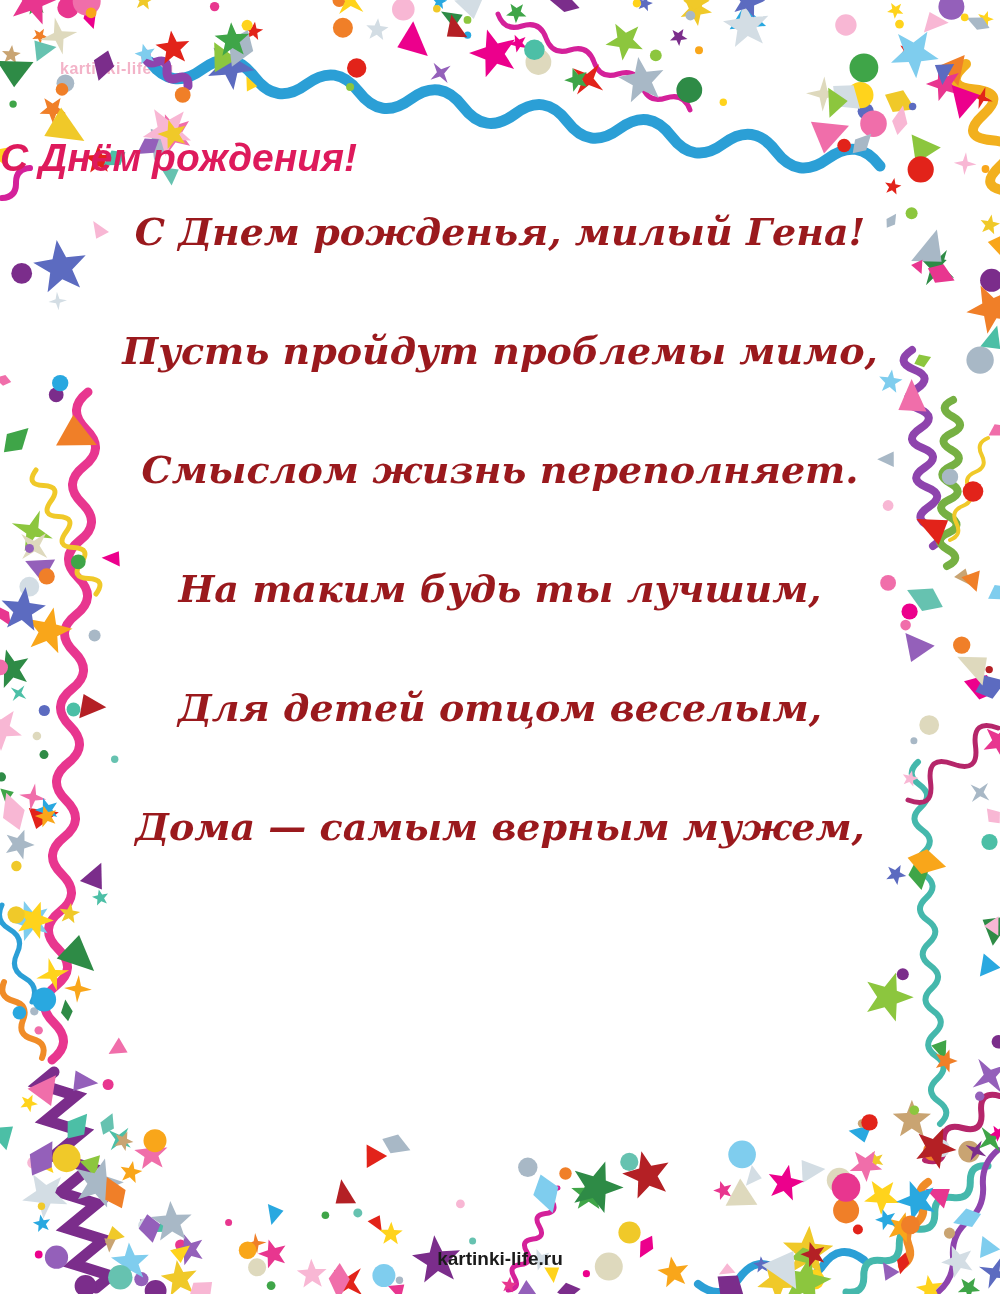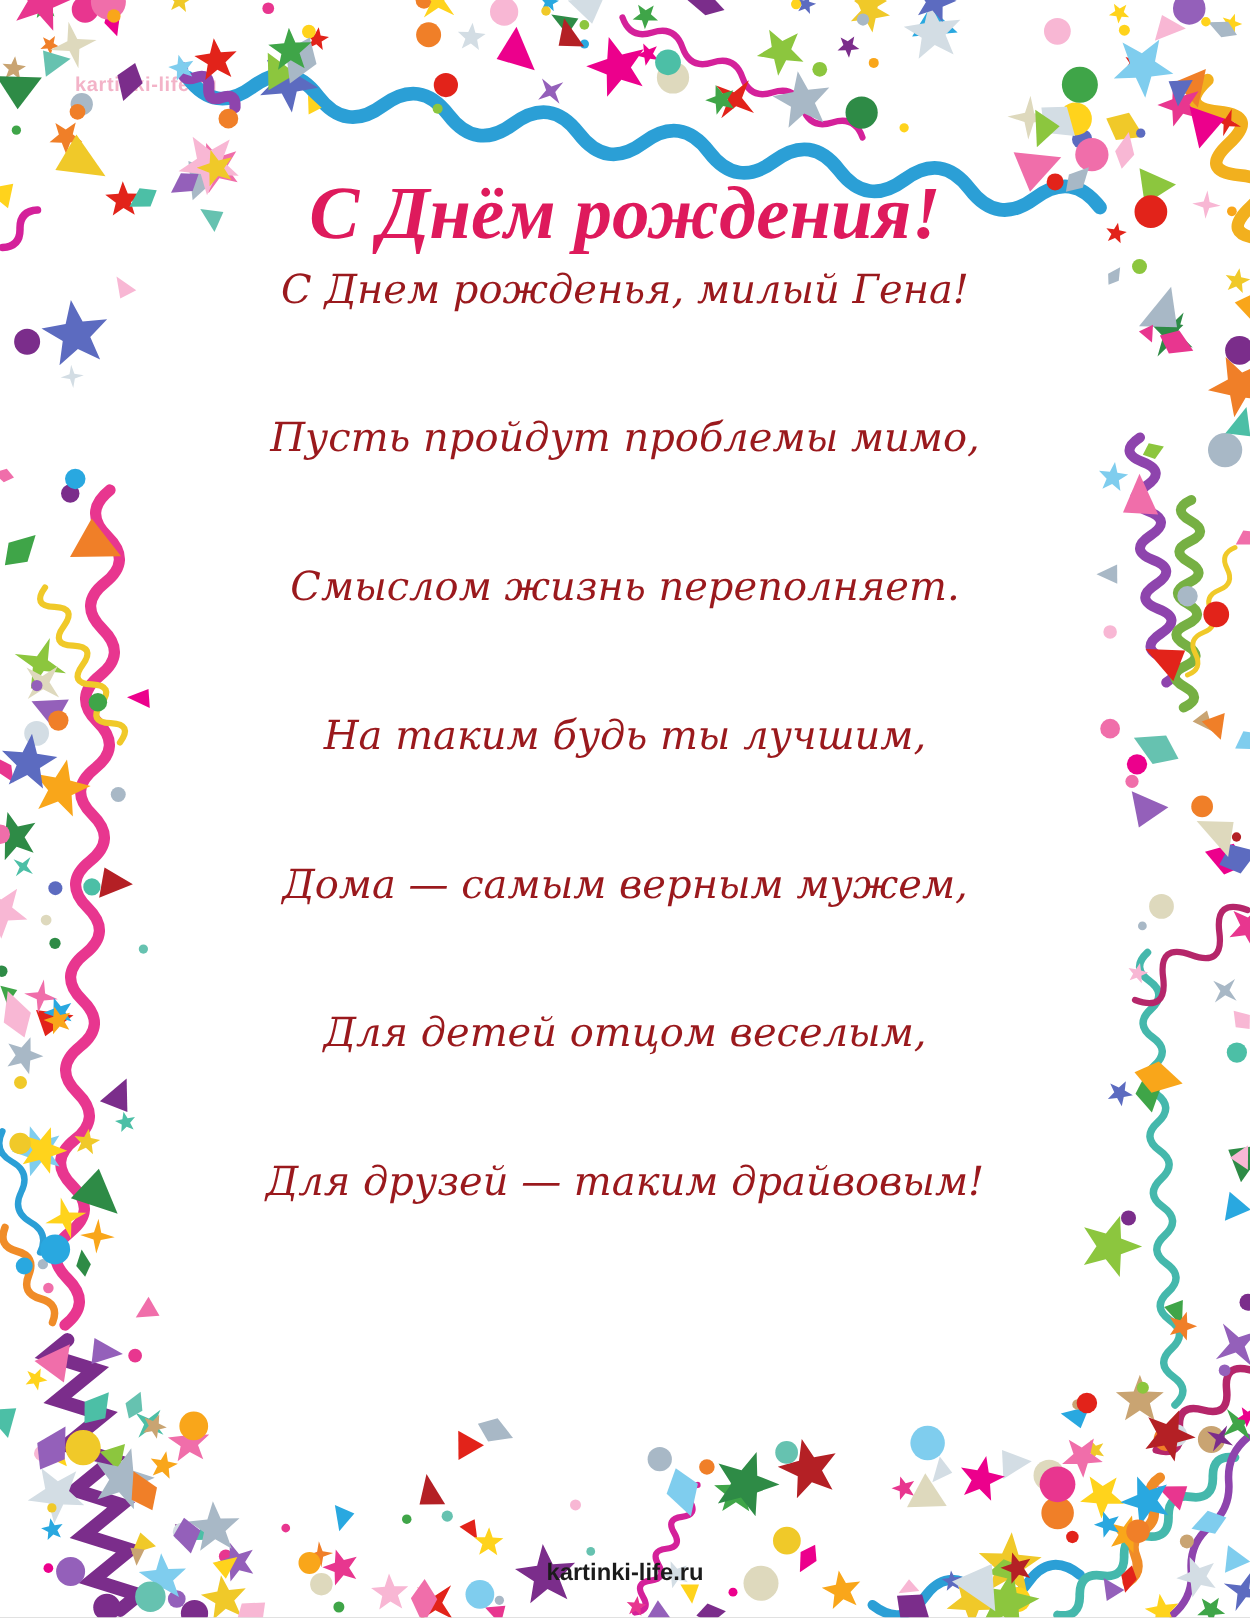--- a/index.html
+++ b/index.html
@@ -21,35 +21,34 @@
     font-family:"Liberation Sans","DejaVu Sans",sans-serif;
     font-weight:bold;font-size:16px;
     color:var(--wm-top,#f2b9cb);
     letter-spacing:.5px;
   }
   .content{
     position:absolute;inset:0;z-index:3;
   }
   .title{
     position:absolute;top:136px;left:0;right:0;margin:0;
-    text-align:center;
-    font-family:Liberation Serif, serif;
+    font-family:Liberation Sans, sans-serif;
     font-style:italic;font-weight:bold;
-    font-size:60px;line-height:1.15;
+    font-size:39px;line-height:1.15;
     color:var(--title-color,#e0195e);
   }
   .poem{
     position:absolute;top:212px;left:60px;right:60px;
     text-align:center;
   }
   .poem p{
     margin:0 0 80px 0;
     font-family:"DejaVu Serif","Liberation Serif",serif;
-    font-style:italic;font-weight:normal;
-    font-size:32px;line-height:39px;
+    font-style:italic;font-weight:bold;
+    font-size:38px;line-height:39px;
     color:var(--poem-color,#9a191d);
     white-space:nowrap;
   }
   .wm-bottom{
     position:absolute;left:0;right:0;top:1248px;z-index:4;
     text-align:center;
     font-family:"Liberation Sans","DejaVu Sans",sans-serif;
     font-weight:bold;font-size:19px;
     color:var(--wm-bottom,#1b1b1b);
   }
@@ -436,21 +435,20 @@
     </svg>
 
   <div class="content">
     <h1 class="title">С Днём рождения!</h1>
 
     <div class="poem">
       <p>С Днем рожденья, милый Гена!</p>
       <p>Пусть пройдут проблемы мимо,</p>
       <p>Смыслом жизнь переполняет.</p>
       <p>На таким будь ты лучшим,</p>
+      <p>Для детей отцом веселым,</p>
       <p>Дома — самым верным мужем,</p>
-      <p>Для детей отцом веселым,</p>
-      <p>Для друзей — таким драйвовым!</p>
     </div>
   </div>
 
   <div class="wm-bottom">kartinki-life.ru</div>
 
 </div>
 
 </body></html>

